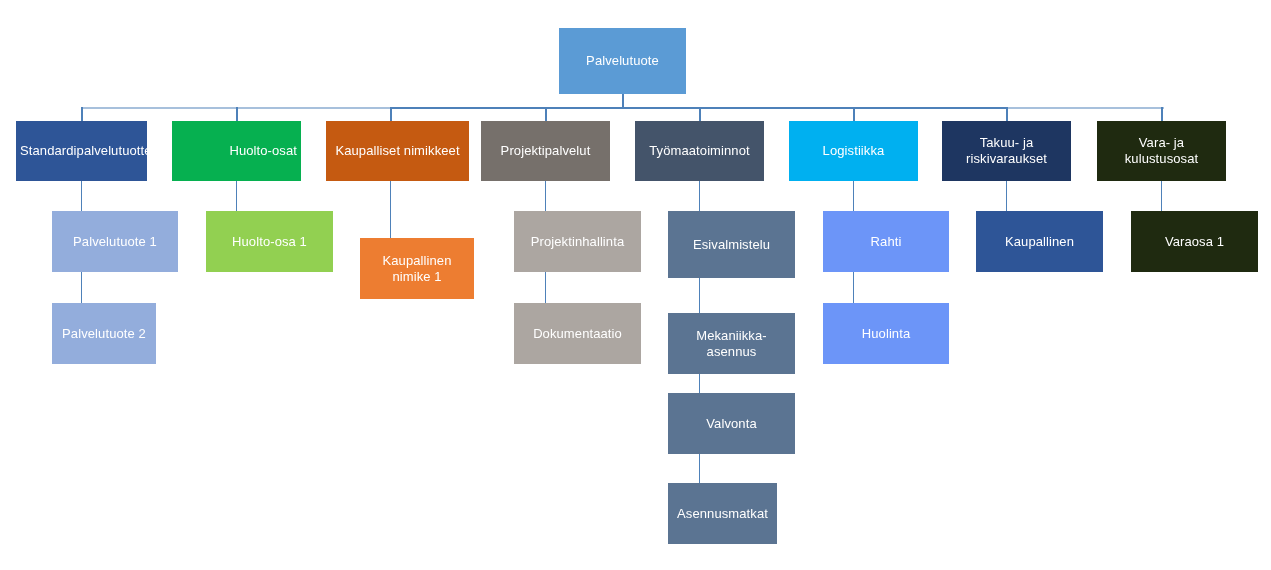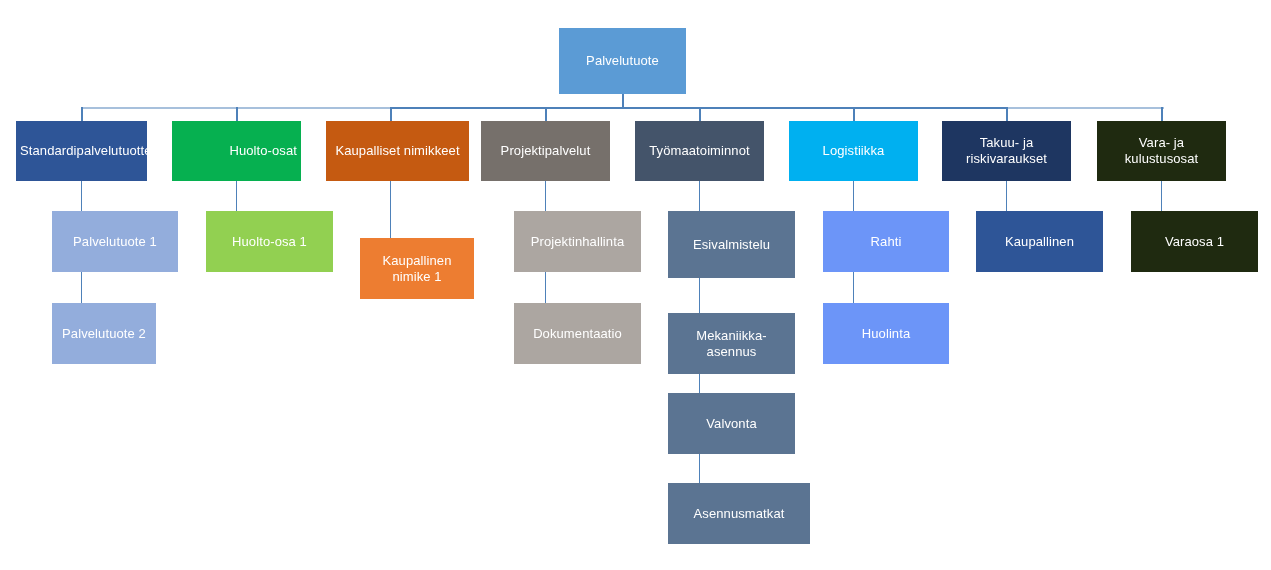--- a/index.html
+++ b/index.html
@@ -120,21 +120,21 @@
       </div>
       <div class="node" style="left: 668px; top: 211px; width: 127px; height: 67px; background: rgb(91, 116, 146);">
         <span class="node-label">Esivalmistelu</span>
       </div>
       <div class="node" style="left: 668px; top: 313px; width: 127px; height: 61px; background: rgb(91, 116, 146);">
         <span class="node-label">Mekaniikka-asennus</span>
       </div>
       <div class="node" style="left: 668px; top: 393px; width: 127px; height: 61px; background: rgb(91, 116, 146);">
         <span class="node-label">Valvonta</span>
       </div>
-      <div class="node" style="left: 668px; top: 483px; width: 142px; height: 61px; background: rgb(91, 116, 146);">
+      <div class="node" style="left: 668px; top: 483px; width: 109px; height: 61px; background: rgb(91, 116, 146);">
         <span class="node-label">Asennusmatkat</span>
       </div>
       <div class="node" style="left: 789px; top: 121px; width: 129px; height: 60px; background: rgb(0, 176, 240);">
         <span class="node-label">Logistiikka</span>
       </div>
       <div class="node" style="left: 823px; top: 211px; width: 126px; height: 61px; background: rgb(108, 149, 248);">
         <span class="node-label">Rahti</span>
       </div>
       <div class="node" style="left: 823px; top: 303px; width: 126px; height: 61px; background: rgb(108, 149, 248);">
         <span class="node-label">Huolinta</span>

